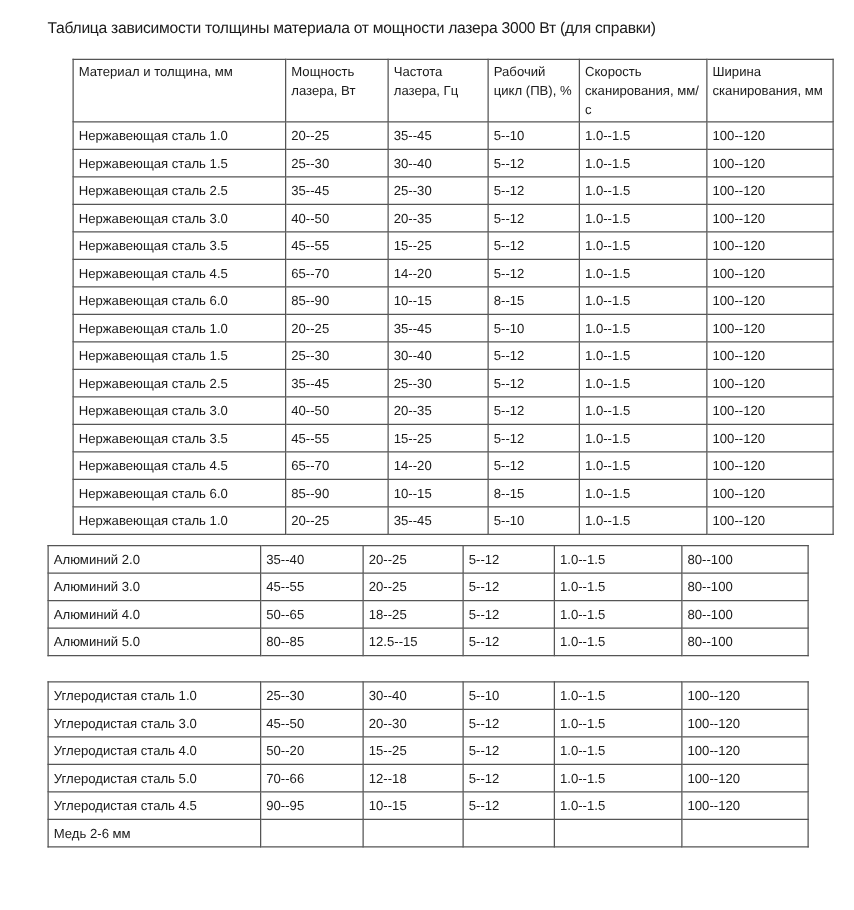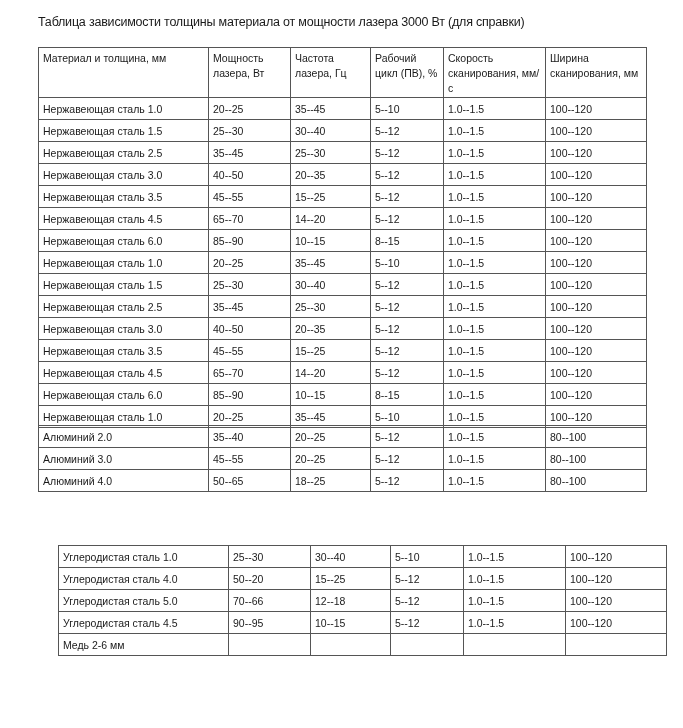--- a/index.html
+++ b/index.html
@@ -29,23 +29,23 @@
     white-space: nowrap;
     overflow: hidden;
   }
   table.sheet th {
     vertical-align: top;
     padding-top: 3px;
     height: 46px;
     line-height: 15px;
     white-space: normal;
   }
-  #t-steel { top: 47px; }
-  #t-alu { top: 425px; }
-  #t-carbon { top: 545px; margin-left: 20px; }
+  #t-steel { top: 47px; margin-left: 20px; }
+  #t-alu { top: 436px; }
+  #t-carbon { top: 545px; }
   col.c1 { width: 170px; }
   col.c2 { width: 82px; }
   col.c3 { width: 80px; }
   col.c4 { width: 73px; }
   col.c5 { width: 102px; }
   col.c6 { width: 101px; }
 </style>
 </head>
 <body>
 
@@ -221,20 +221,28 @@
         <td>80--100</td>
       </tr>
       <tr>
         <td>Алюминий 4.0</td>
         <td>50--65</td>
         <td>18--25</td>
         <td>5--12</td>
         <td>1.0--1.5</td>
         <td>80--100</td>
       </tr>
+      <tr>
+        <td>Алюминий 5.0</td>
+        <td>80--85</td>
+        <td>12.5--15</td>
+        <td>5--12</td>
+        <td>1.0--1.5</td>
+        <td>80--100</td>
+      </tr>
     </tbody>
 </table>
 
 <table class="sheet" id="t-carbon">
   <colgroup>
       <col class="c1">
       <col class="c2">
       <col class="c3">
       <col class="c4">
       <col class="c5">
@@ -243,20 +251,28 @@
   <tbody>
       <tr>
         <td>Углеродистая сталь 1.0</td>
         <td>25--30</td>
         <td>30--40</td>
         <td>5--10</td>
         <td>1.0--1.5</td>
         <td>100--120</td>
       </tr>
       <tr>
+        <td>Углеродистая сталь 3.0</td>
+        <td>45--50</td>
+        <td>20--30</td>
+        <td>5--12</td>
+        <td>1.0--1.5</td>
+        <td>100--120</td>
+      </tr>
+      <tr>
         <td>Углеродистая сталь 4.0</td>
         <td>50--20</td>
         <td>15--25</td>
         <td>5--12</td>
         <td>1.0--1.5</td>
         <td>100--120</td>
       </tr>
       <tr>
         <td>Углеродистая сталь 5.0</td>
         <td>70--66</td>

